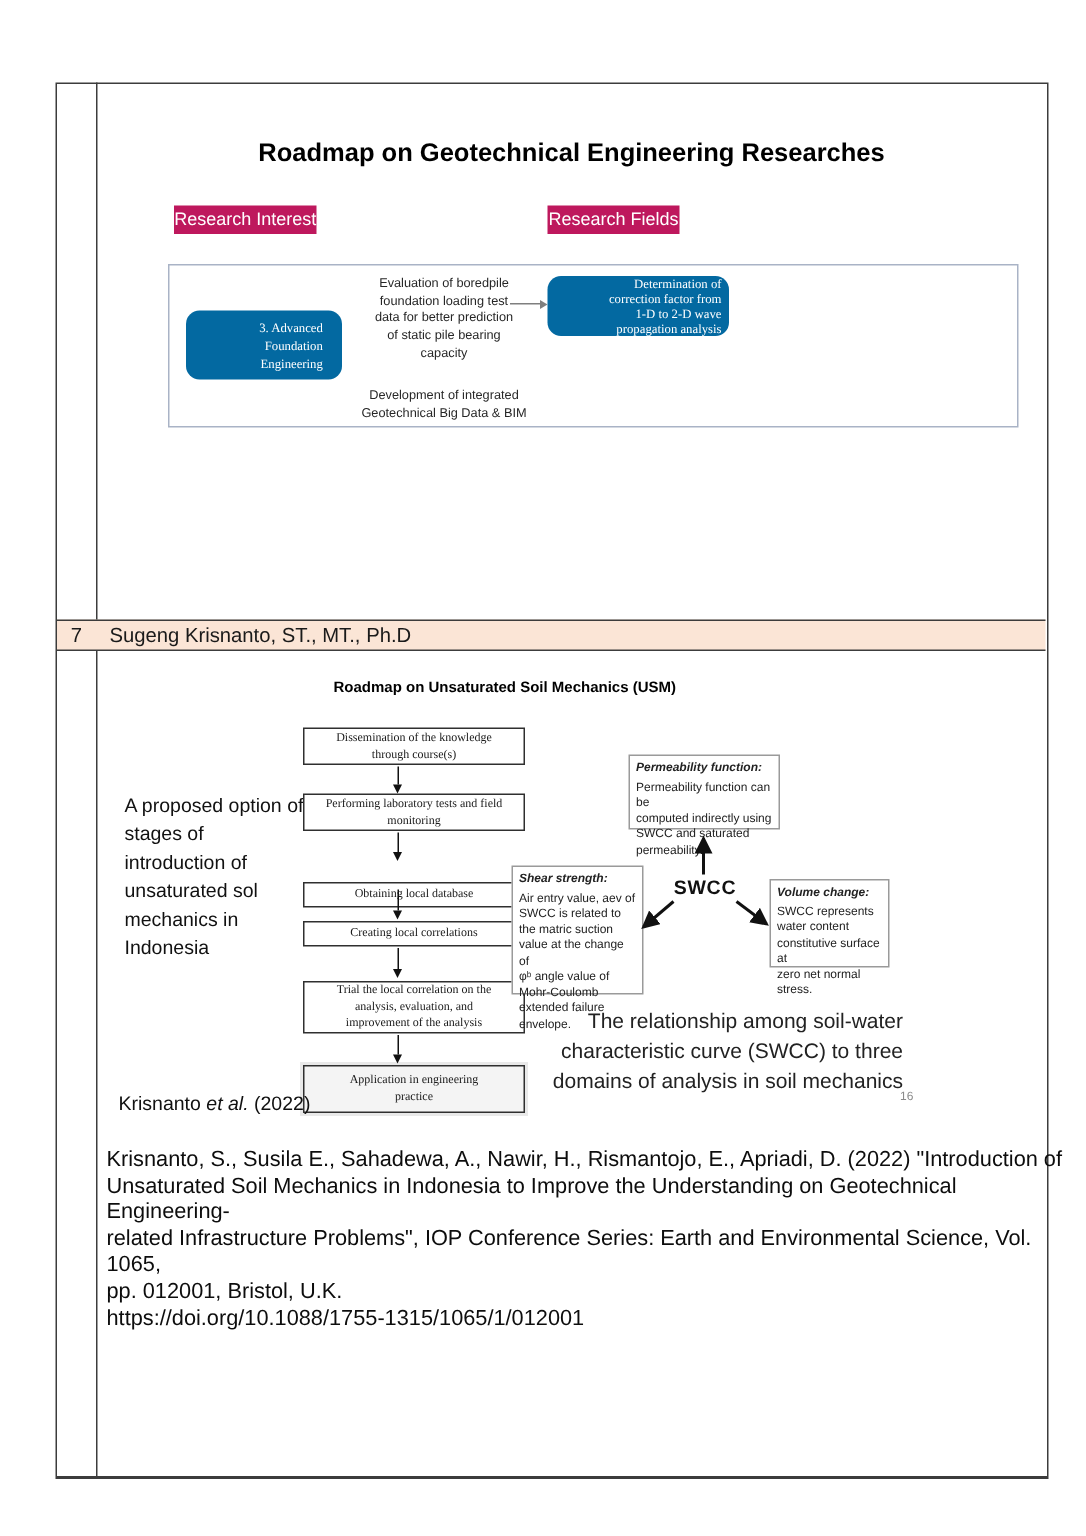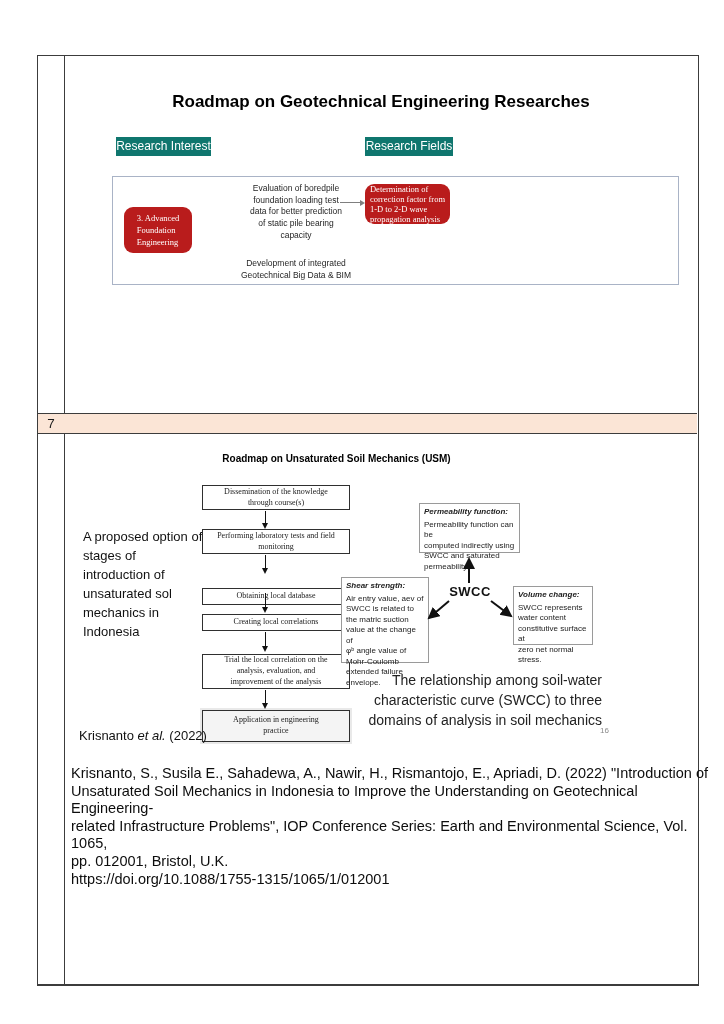--- a/index.html
+++ b/index.html
@@ -13,29 +13,29 @@
   .tbl-vline{left:64px;top:55px;height:929px;width:0;border-left:1px solid #3c3c3c;}
   .row7-band{left:38px;top:413px;width:659px;height:19px;background:#fbe5d6;
              border-top:1px solid #3c3c3c;border-bottom:1px solid #3c3c3c;
              display:flex;align-items:center;}
   .row7-num{width:26px;text-align:center;font-size:13.5px;}
   .row7-name{padding-left:9px;font-size:13.5px;}
 
   
   .s1-title{left:64px;top:92px;width:634px;text-align:center;
             font-size:17px;font-weight:bold;color:#000;}
-  .legend-btn{height:19px;background:#0f766e;color:#fff;font-size:12px;
+  .legend-btn{height:19px;background:#be185d;color:#fff;font-size:12px;
               text-align:center;line-height:19px;}
   .btn-interest{left:116px;top:137px;width:95px;}
   .btn-fields{left:365px;top:137px;width:88px;}
   .s1-box{left:112px;top:176px;width:565px;height:107px;
           border:1px solid #a9b3c6;background:#fff;}
-  .blue-round{background:#b91c1c;color:#fff;border-radius:9px;
+  .blue-round{background:#0369a1;color:#fff;border-radius:9px;
               display:flex;align-items:center;justify-content:center;
-              text-align:left;white-space:pre-line;}
+              text-align:right;white-space:pre-line;padding-left:36px;}
   .s1-blue1{left:124px;top:207px;width:68px;height:46px;font-size:8.5px;line-height:1.45;font-family:Liberation Serif, serif;}
   .s1-blue2{left:365px;top:184px;width:85px;height:40px;font-size:8.5px;line-height:1.2;
             font-family:"Liberation Serif",serif;}
   .s1-eval{left:246px;top:183px;width:100px;font-size:8.5px;line-height:1.38;
            text-align:center;white-space:pre-line;color:#262626;}
   .s1-dev{left:238px;top:257px;width:116px;font-size:8.5px;line-height:1.45;
           text-align:center;white-space:pre-line;color:#262626;}
   .h-arrow{left:340px;top:202px;width:20px;height:0;border-top:1px solid #7f7f7f;}
   .h-arrow:after{content:"";position:absolute;right:-5px;top:-3.5px;width:0;height:0;
                  border-left:5px solid #7f7f7f;border-top:3.5px solid transparent;
@@ -101,20 +101,21 @@
 <div class="abs h-arrow"></div>
 <div class="abs blue-round s1-blue2">Determination of
 correction factor from
 1-D to 2-D wave
 propagation analysis</div>
 <div class="abs s1-dev">Development of integrated
 Geotechnical Big Data &amp; BIM</div>
 
 <div class="abs row7-band">
   <div class="row7-num">7</div>
+  <div class="row7-name">Sugeng Krisnanto, ST., MT., Ph.D</div>
 </div>
 
 <div class="abs s2-title">
   <div>Roadmap on Unsaturated Soil Mechanics (USM)</div>
 </div>
 
 <div class="abs left-note">A proposed option of
 stages of
 introduction of
 unsaturated sol

